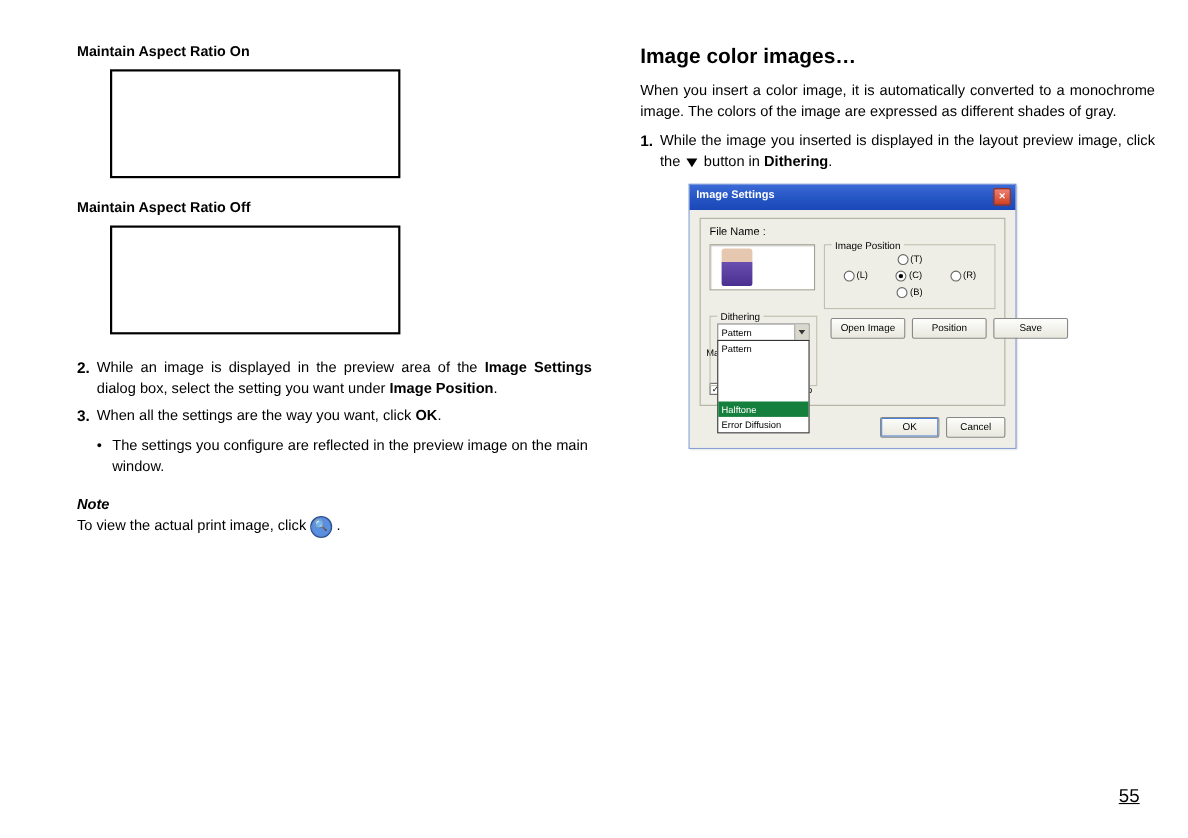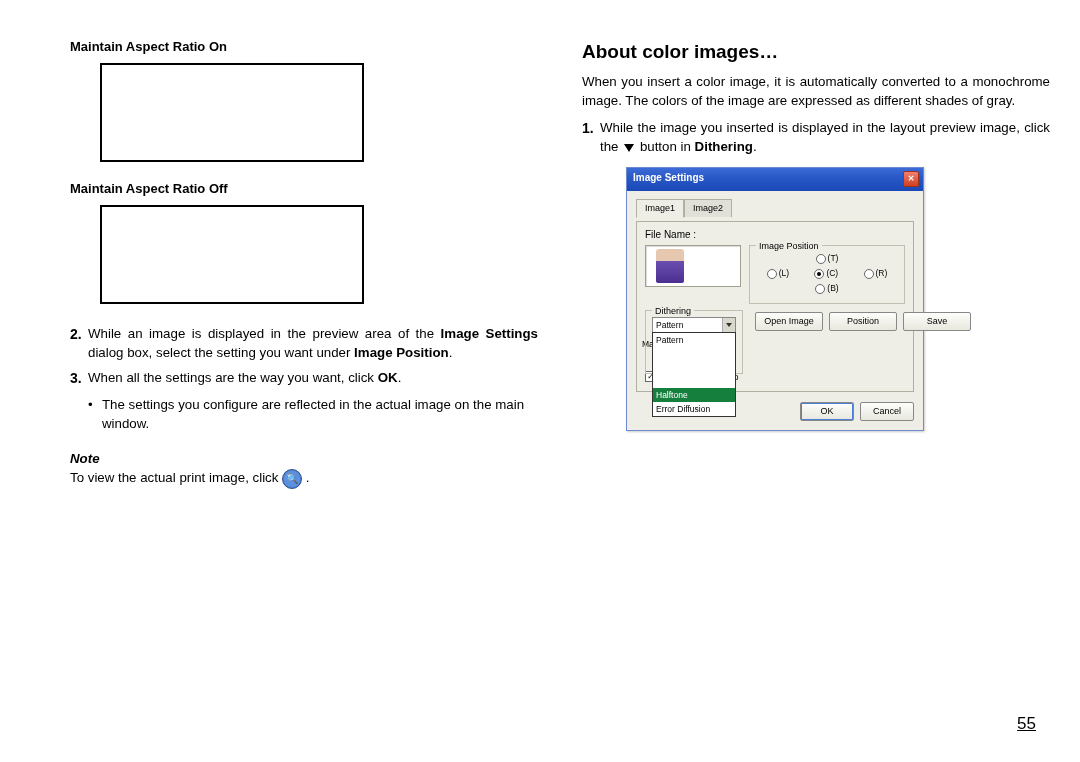--- a/index.html
+++ b/index.html
@@ -278,50 +278,47 @@
 
     <div class="step">
       <div class="step-num">3.</div>
       <div class="step-body">
         <span>When all the settings are the way you want, click </span><span class="bold">OK</span><span>.</span>
       </div>
     </div>
 
     <div class="bullet">
       <div class="dot">•</div>
-      <div>The settings you configure are reflected in the actual image on the main window.</div>
+      <div>The settings you configure are reflected in the preview image on the main window.</div>
     </div>
 
     <div style="height:10px"></div>
     <div class="bold italic">Note</div>
     <p class="para">
       <span>To view the actual print image, click </span><span class="magnify-icon">🔍</span><span> .</span>
     </p>
   </div>
 
   <div class="col">
-    <div class="section-title">About color images…</div>
+    <div class="section-title">Image color images…</div>
     <p class="para">When you insert a color image, it is automatically converted to a monochrome image. The colors of the image are expressed as different shades of gray.</p>
 
     <div class="step">
       <div class="step-num">1.</div>
       <div class="step-body">
         <span>While the image you inserted is displayed in the layout preview image, click the </span><span class="tri-down"></span><span> button in </span><span class="bold">Dithering</span><span>.</span>
       </div>
     </div>
 
     <div class="dialog">
       <div class="titlebar">
         <span>Image Settings</span>
         <span class="close-btn">✕</span>
       </div>
       <div class="dialog-body">
-        <div class="tabs">
-          <span class="tab active">Image1</span><span class="tab inactive">Image2</span>
-        </div>
         <div class="tab-panel">
           <div class="fn-row">File Name :</div>
 
           <div class="row">
             <div>
               <div class="preview-box">
                 <div class="avatar"></div>
               </div>
             </div>
 

